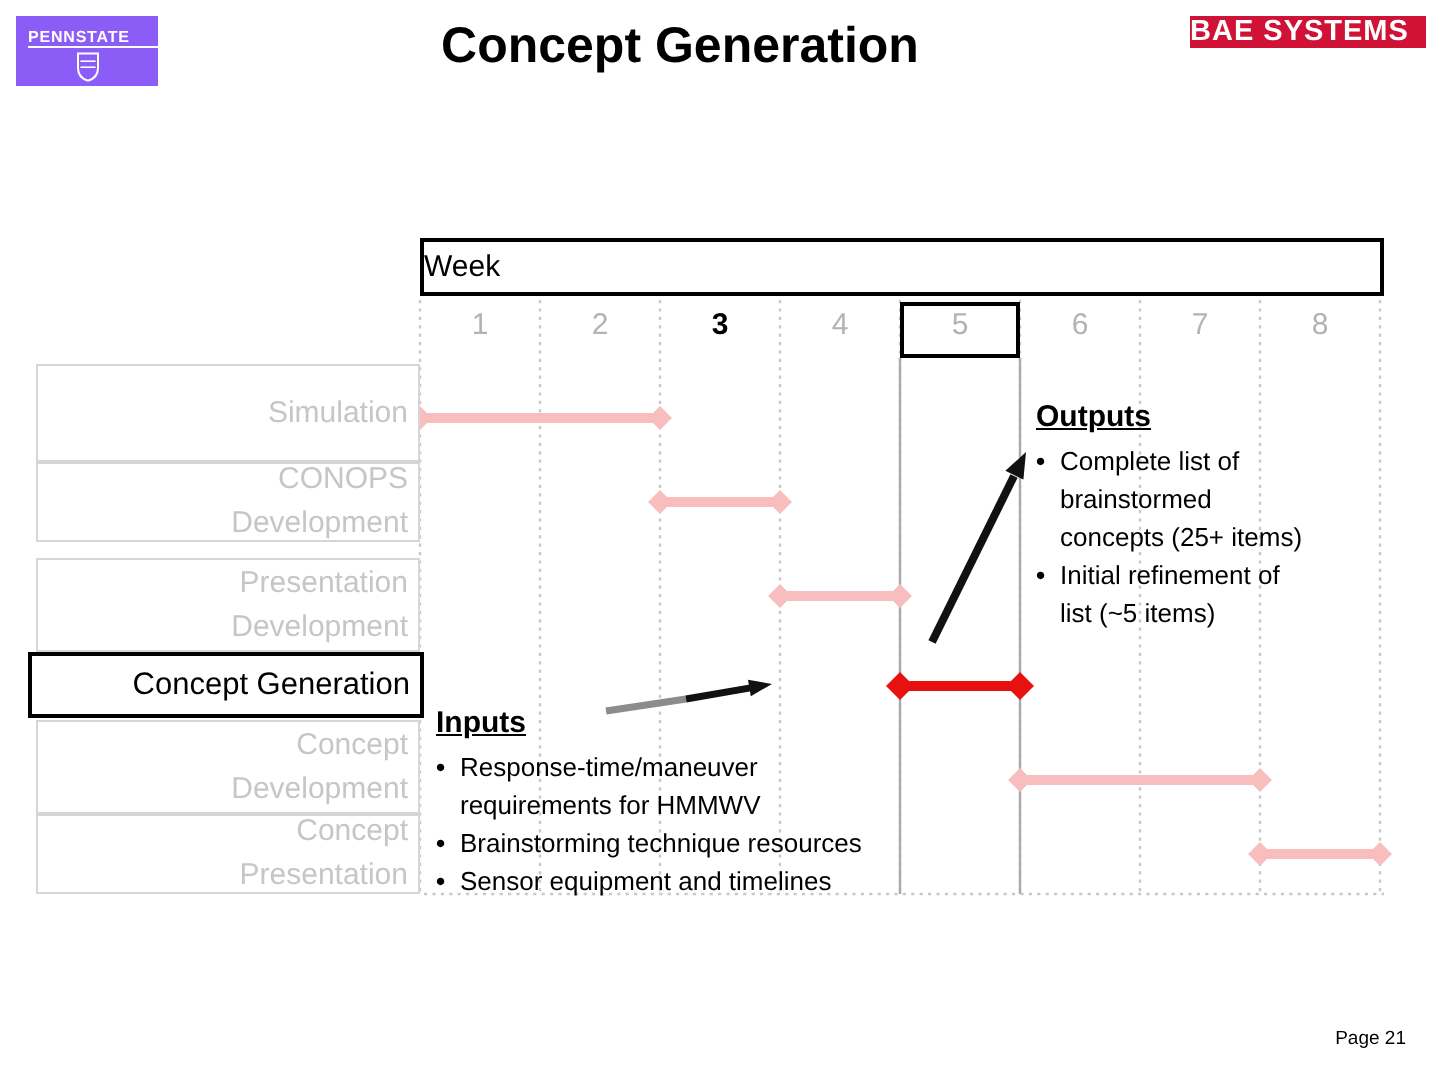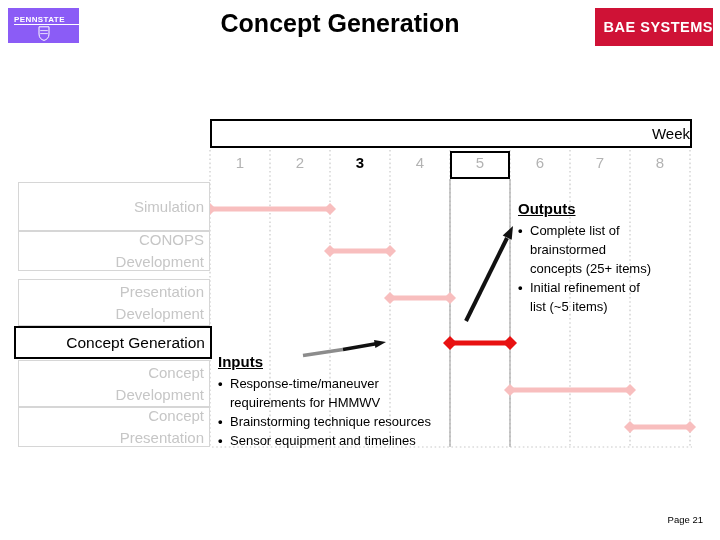--- a/index.html
+++ b/index.html
@@ -9,27 +9,27 @@
   }
   .abs{position:absolute;}
 
   
   .ps-logo{left:8px;top:8px;width:71px;height:35px;background:#8b5cf6;}
   .ps-text{color:#fff;font-size:8px;font-weight:bold;letter-spacing:.4px;
            margin:3px 0 0 6px;display:inline-block;border-bottom:1px solid #fff;padding-right:14px;}
   .ps-shield{display:block;margin:0 auto;}
   .slide-title{left:140px;top:9px;width:400px;text-align:center;
                font-size:25px;font-weight:bold;letter-spacing:0;}
-  .bae-logo{left:595px;top:8px;width:118px;height:38px;background:#cf1236;
-            display:flex;align-items:center;justify-content:flex-end;}
+  .bae-logo{left:595px;top:8px;width:118px;height:16px;background:#cf1236;
+            display:flex;align-items:center;justify-content:flex-start;}
   .bae-logo span{color:#fff;font-weight:bold;font-size:14.5px;letter-spacing:.5px;}
 
   
   .week-header{left:210px;top:119px;width:478px;height:25px;border:2px solid #000;
-               display:flex;align-items:center;justify-content:flex-end;font-size:15px;background:#fff;}
+               display:flex;align-items:center;justify-content:flex-start;font-size:15px;background:#fff;}
   .week-numbers{left:210px;top:148px;width:480px;height:30px;display:flex;}
   .week-cell{width:60px;text-align:center;line-height:29px;font-size:15px;color:#b3b3b3;}
   .week-cell.emph{color:#000;font-weight:600;}
   .week5-box{left:450px;top:151px;width:56px;height:24px;border:2px solid #000;background:transparent;}
 
   
   .task-box{left:18px;width:192px;border:1px solid #d6d6d6;box-sizing:border-box;
             display:flex;flex-direction:column;justify-content:center;align-items:flex-end;
             padding-right:5px;font-size:15px;line-height:22px;color:#c6c6c6;background:#fff;}
   .task-box.current{left:14px;width:198px;border:2px solid #000;color:#000;font-size:15.5px;}

